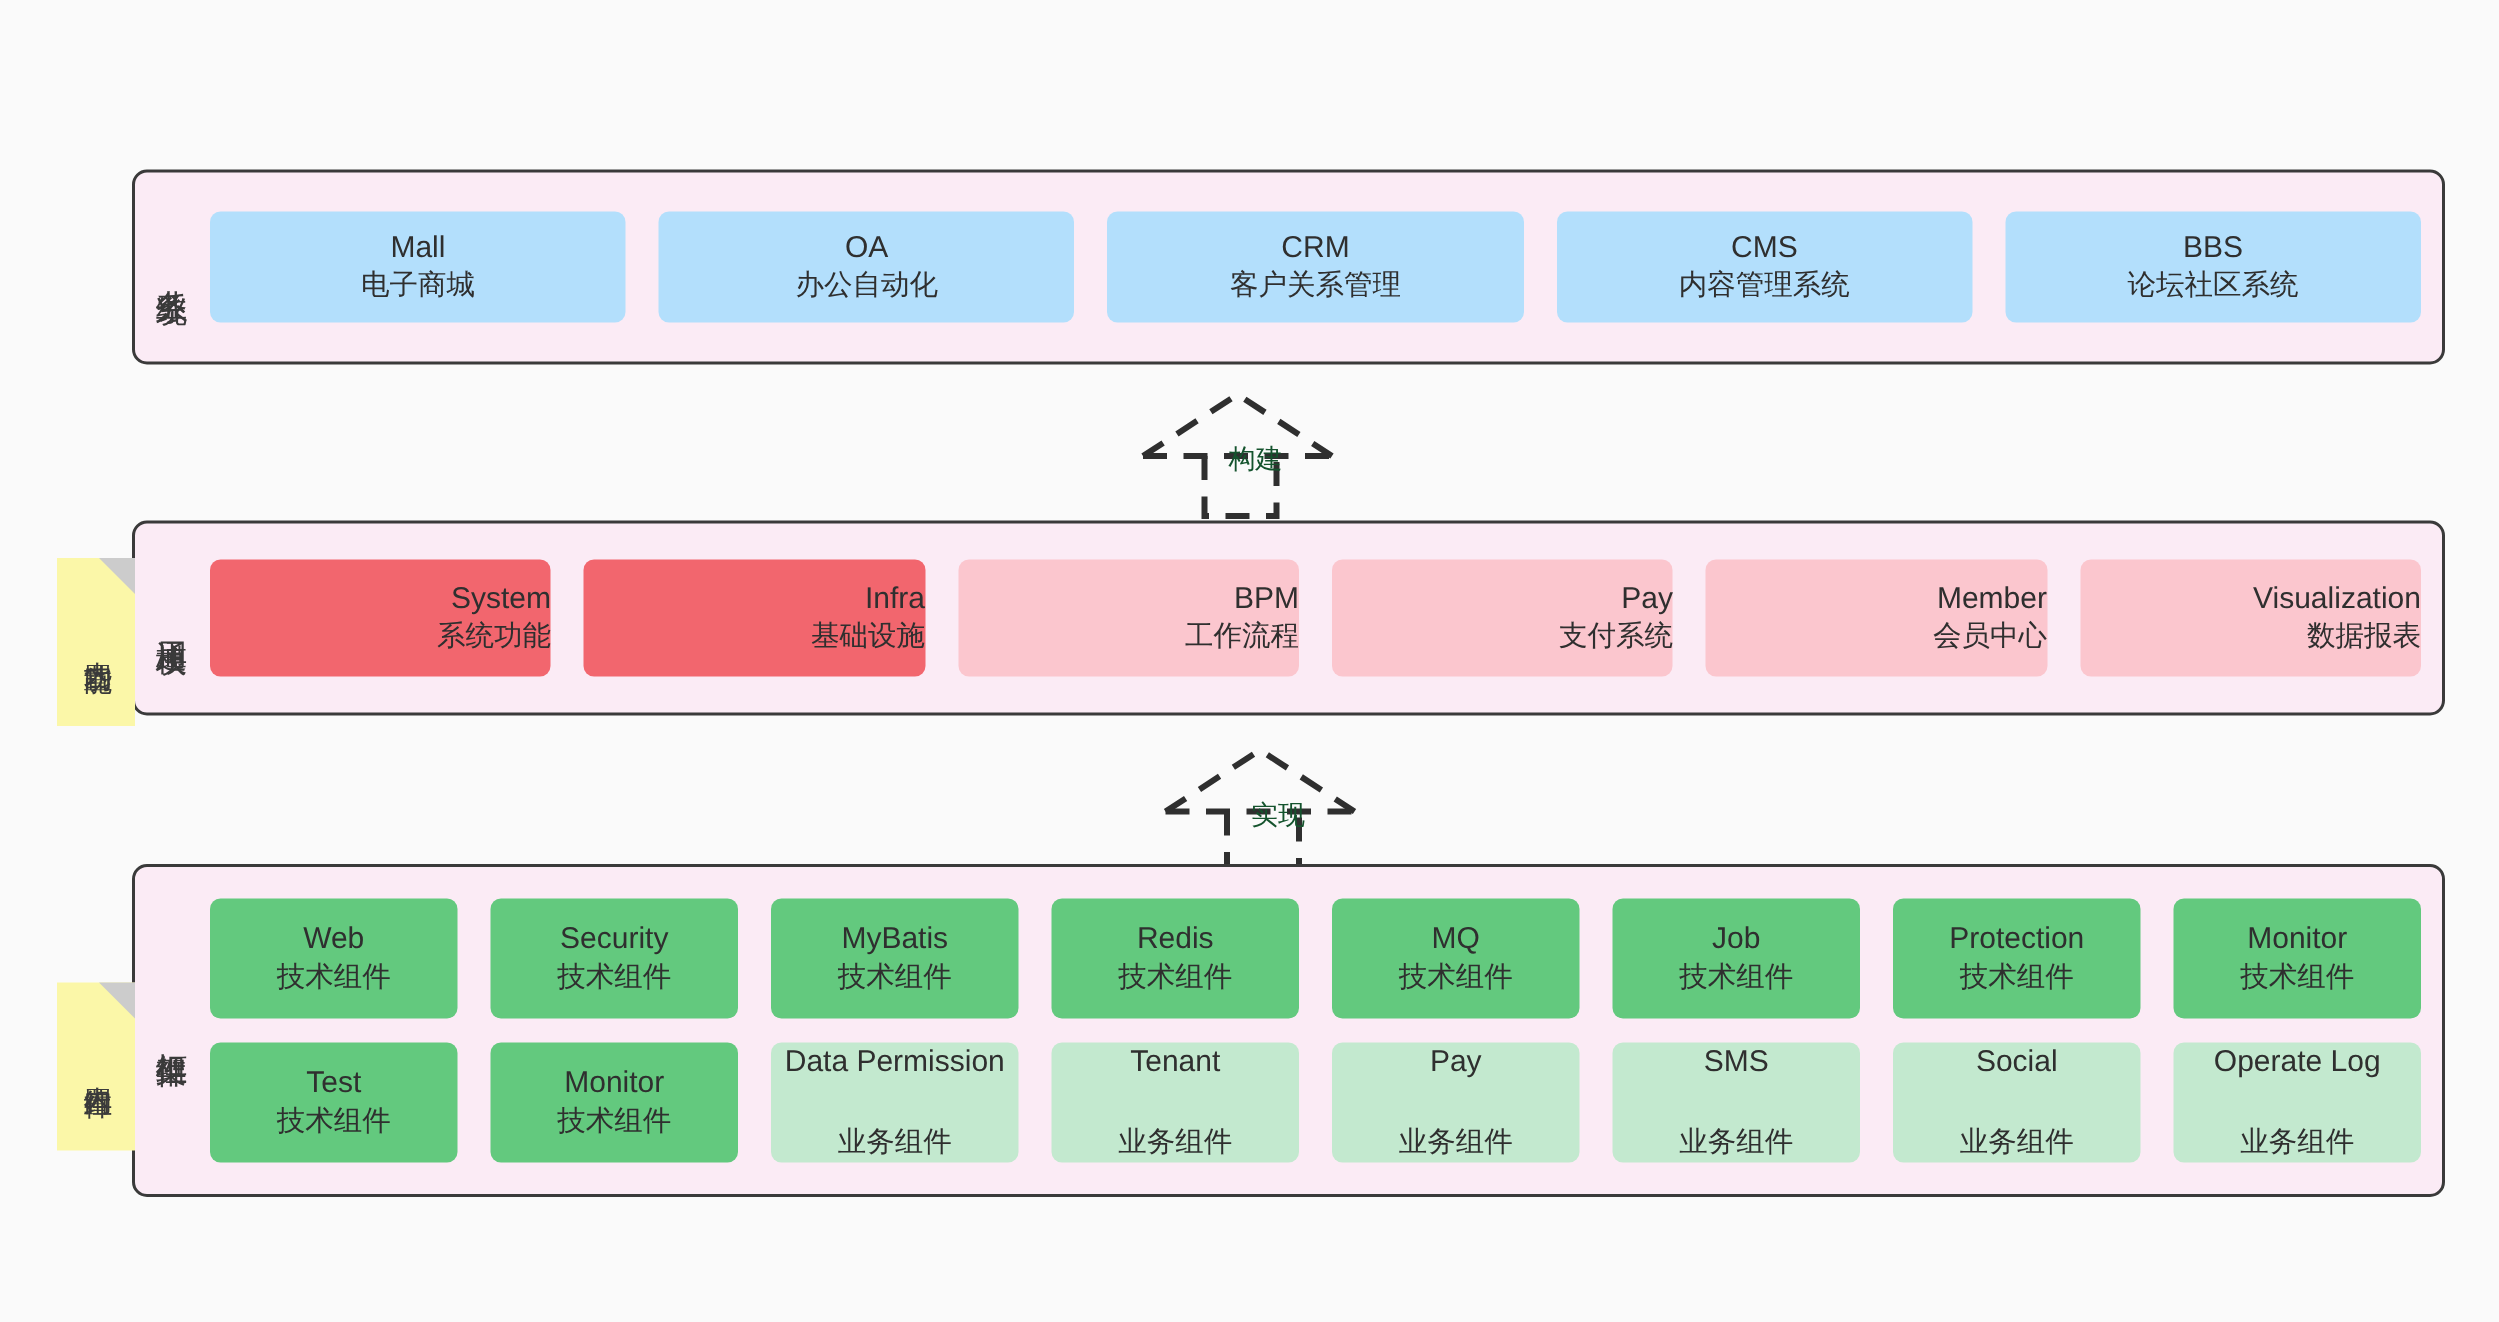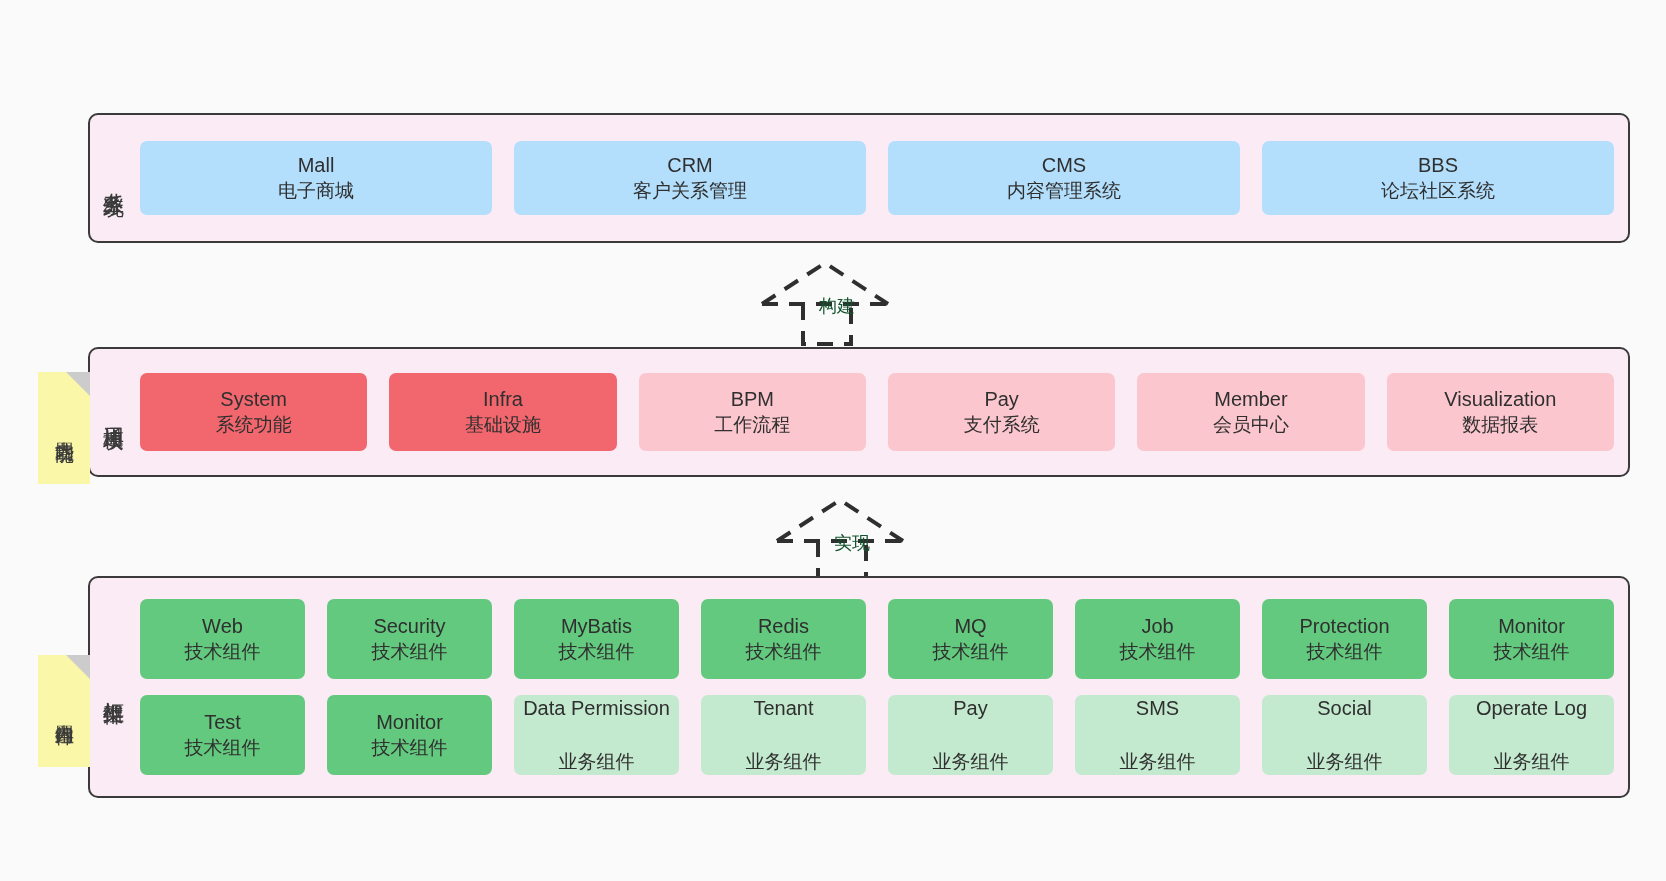--- a/index.html
+++ b/index.html
@@ -94,21 +94,21 @@
 
   
   #layer-business {
     left: 88px; top: 113px; width: 1542px; height: 130px;
   }
   #layer-business .card { height: 74px; }
 
   #layer-modules {
     left: 88px; top: 347px; width: 1542px; height: 130px;
   }
-  #layer-modules .card { height: 78px; }
+  #layer-modules .card { height: 78px; align-items: flex-end; }
 
   #layer-framework {
     left: 88px; top: 576px; width: 1542px; height: 222px;
   }
   #layer-framework .card { height: 80px; }
   #layer-framework .layer-body { gap: 16px; padding: 0 14px 0 4px; }
 
   
   .sticky {
     position: absolute;
@@ -164,20 +164,24 @@
 
   <div class="layer" id="layer-business">
     <div class="layer-label">业务系统</div>
     <div class="layer-body">
       <div class="row">
         <div class="card blue">
           <div class="en">Mall</div>
           <div class="cn">电子商城</div>
         </div>
         <div class="card blue">
+          <div class="en">OA</div>
+          <div class="cn">办公自动化</div>
+        </div>
+        <div class="card blue">
           <div class="en">CRM</div>
           <div class="cn">客户关系管理</div>
         </div>
         <div class="card blue">
           <div class="en">CMS</div>
           <div class="cn">内容管理系统</div>
         </div>
         <div class="card blue">
           <div class="en">BBS</div>
           <div class="cn">论坛社区系统</div>

